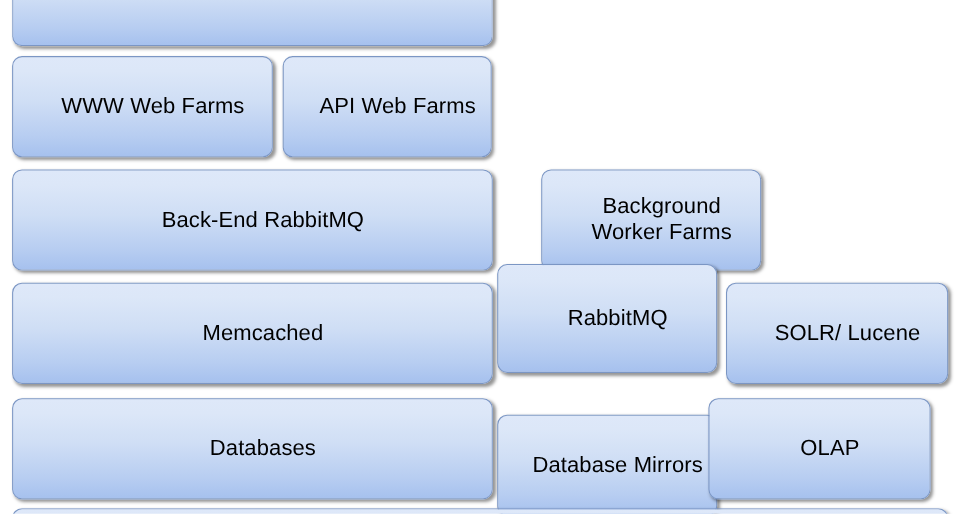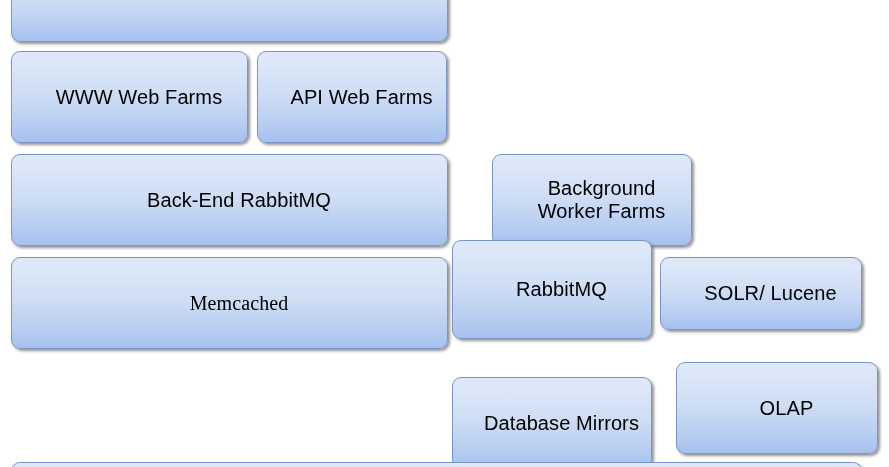--- a/index.html
+++ b/index.html
@@ -58,19 +58,20 @@
 </head>
 <body>
 
 <div id="diagram">
     <div class="node clip-top" style="left: 11px; top: -38px; width: 437px; height: 80px;"></div>
     <div class="node" style="left: 11px; top: 51px; width: 237px; height: 92px;">WWW Web Farms</div>
     <div class="node" style="left: 257px; top: 51px; width: 190px; height: 92px;">API Web Farms</div>
     <div class="node" style="left: 11px; top: 154px; width: 437px; height: 92px;">Back-End RabbitMQ</div>
     <div class="node" style="left: 452px; top: 154px; width: 200px; height: 92px; margin-left: 40px;">Background
 Worker Farms</div>
-    <div class="node" style="left: 11px; top: 257px; width: 437px; height: 92px; font-family: Liberation Serif, serif;">Memcached</div>
+    <div class="node" style="left: 11px; top: 257px; width: 437px; height: 92px;">Memcached</div>
     <div class="node" style="left: 452px; top: 240px; width: 200px; height: 99px;">RabbitMQ</div>
-    <div class="node" style="left: 660px; top: 257px; width: 202px; height: 73px;">SOLR/ Lucene</div>
+    <div class="node" style="left: 660px; top: 257px; width: 202px; height: 92px;">SOLR/ Lucene</div>
+    <div class="node" style="left: 11px; top: 362px; width: 437px; height: 92px;">Databases</div>
     <div class="node" style="left: 452px; top: 377px; width: 200px; height: 92px; text-align: center;">Database Mirrors</div>
-    <div class="node" style="left: 676px; top: 362px; width: 202px; height: 92px;">OLAP</div>
+    <div class="node" style="left: 644px; top: 362px; width: 202px; height: 92px;">OLAP</div>
     <div class="node clip-bottom" style="left: 11px; top: 462px; width: 851px; height: 80px;"></div>
   </div>
 
 </body></html>

